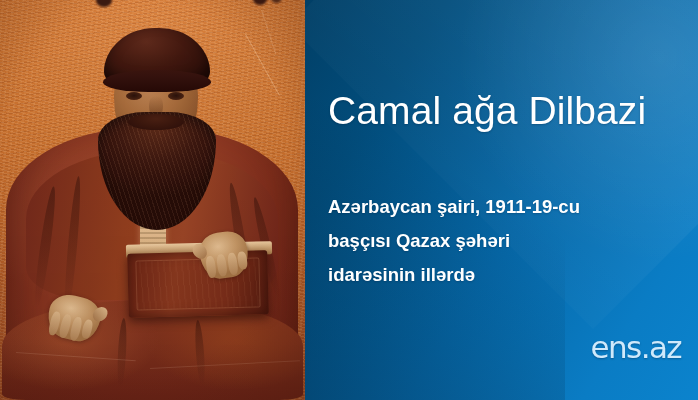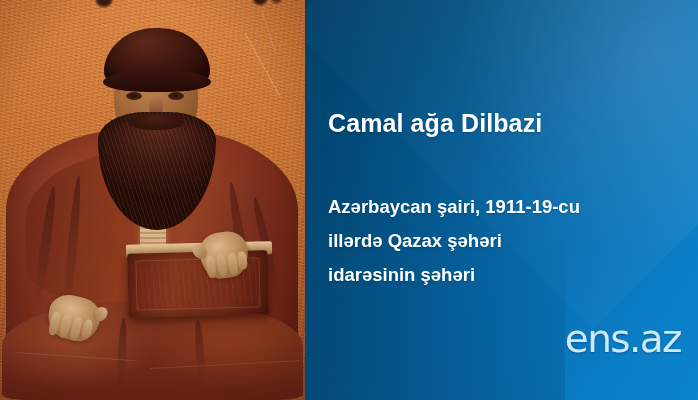--- a/index.html
+++ b/index.html
@@ -290,25 +290,25 @@
   }
   .shade {
     position:absolute; left:0; bottom:0;
     width:260px; height:300px;
     background:linear-gradient(30deg, rgba(0,25,45,.28), rgba(0,0,0,0) 70%);
     pointer-events:none;
   }
 
   #title {
     position:absolute;
-    left:23px; top:103px;
+    left:23px; top:91px;
     width:360px;
     color:#ffffff;
-    font-size:25px;
-    font-weight:700;
+    font-size:39px;
+    font-weight:400;
     letter-spacing:.1px;
     line-height:40px;
     text-shadow:0 1px 2px rgba(0,25,50,.28);
     white-space:nowrap;
   }
   #subtitle {
     position:absolute;
     left:23px; top:190px;
     width:345px;
     color:#ffffff;
@@ -319,27 +319,28 @@
   }
 
   
   #logo {
     position:absolute;
     right:17px; bottom:24px;
     width:122px; height:52px;
     text-align:right;
   }
   .logo-main {
-    font-size:39px;
+    font-size:31px;
     font-weight:400;
     letter-spacing:-1.6px;
     color:#cfe9fb;
     line-height:30px;
     font-family:"DejaVu Sans", sans-serif;
     text-shadow:0 1px 2px rgba(0,30,60,.35);
+    margin-top:8px;
   }
   .logo-sub {
     font-size:10.5px;
     letter-spacing:.4px;
     color:#6fb4e3;
     line-height:14px;
     margin-top:1px;
     font-family:"DejaVu Sans", sans-serif;
   }
 </style>
@@ -412,22 +413,22 @@
 
   <div id="panel">
     <div class="wedge"></div>
     <div class="wedge2"></div>
     <div class="shade"></div>
 
     <div id="title">Camal ağa Dilbazi</div>
 
     <div id="subtitle">
       <div>Azərbaycan şairi, 1911-19-cu</div>
-      <div>illərdə Qazax şəhəri</div>
-      <div>idarəsinin şəhəri</div>
+      <div>başçısı Qazax şəhəri</div>
+      <div>idarəsinin illərdə</div>
     </div>
 
     <div id="logo">
       <div class="logo-main">ens.az</div>
     </div>
   </div>
 
 </div>
 
 </body></html>

